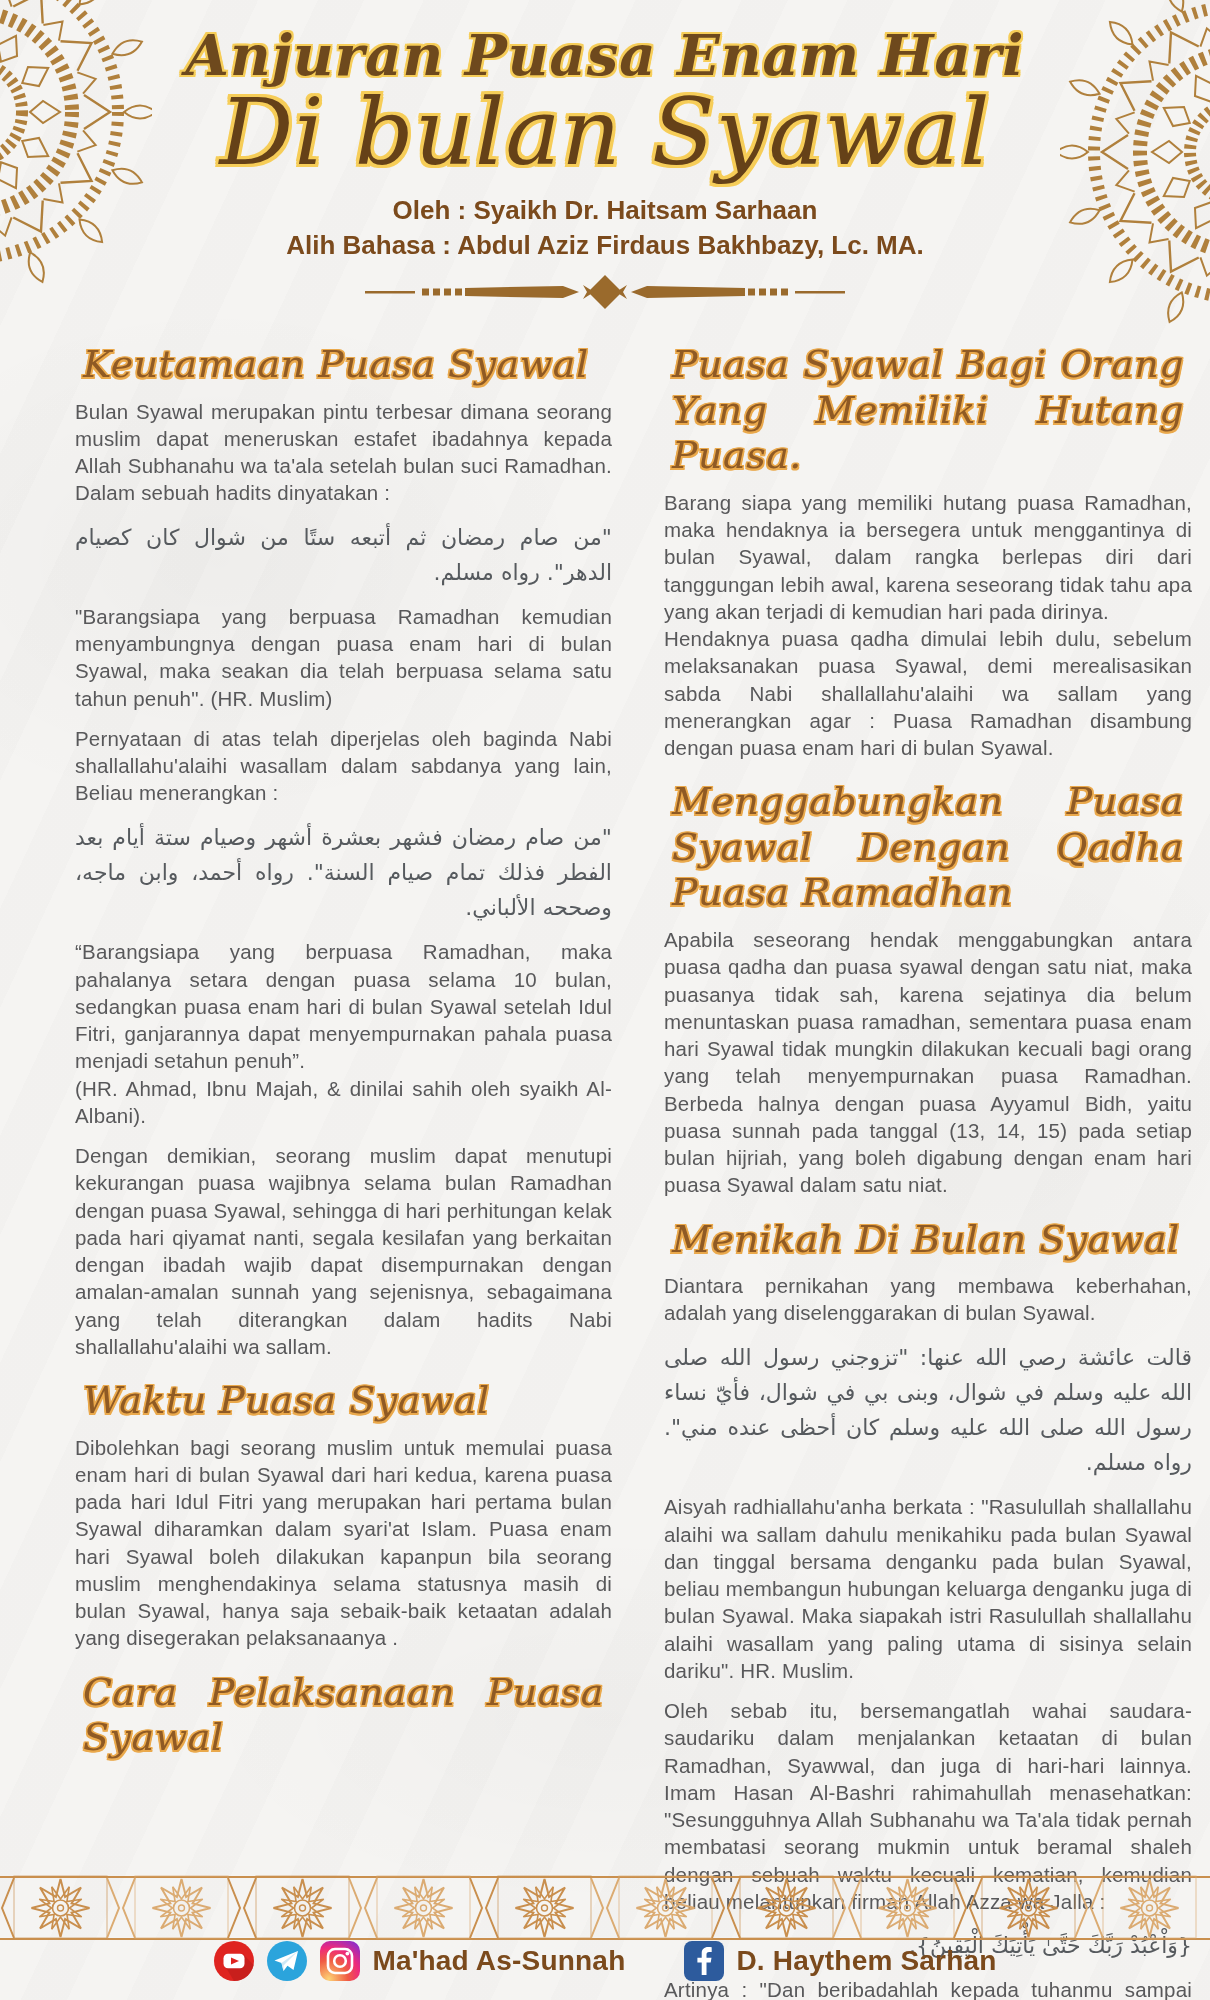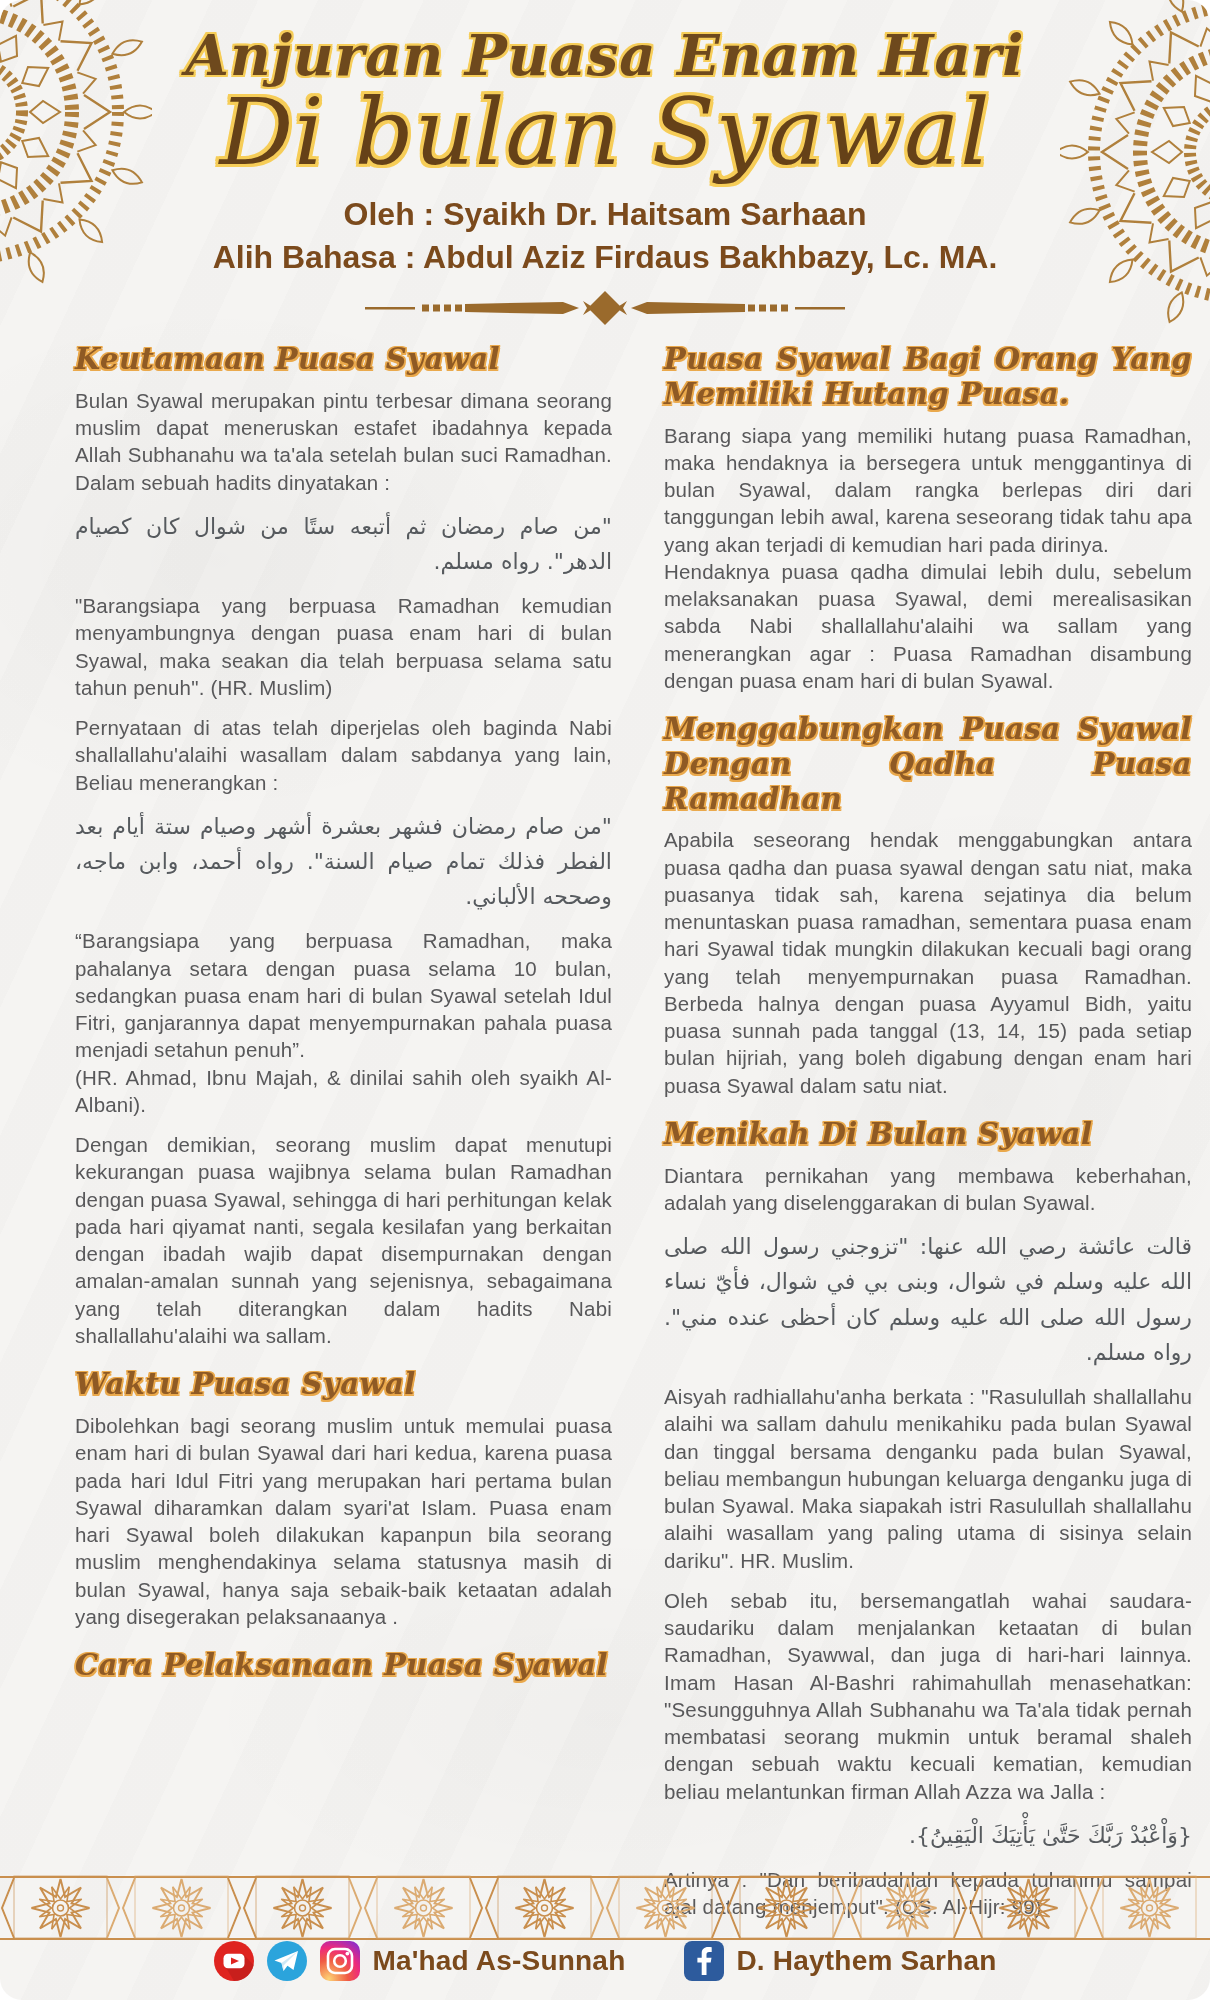--- a/index.html
+++ b/index.html
@@ -5,49 +5,48 @@
   html,body{margin:0;padding:0;}
   body{font-family:"Liberation Sans",sans-serif;}
   #page{
     position:relative;width:1210px;height:2000px;overflow:hidden;
     background:
       radial-gradient(ellipse 600px 420px at 18% 28%, rgba(0,0,0,0.028), transparent 62%),
       radial-gradient(ellipse 520px 520px at 82% 55%, rgba(0,0,0,0.022), transparent 60%),
       radial-gradient(ellipse 700px 320px at 50% 86%, rgba(0,0,0,0.02), transparent 60%),
       repeating-linear-gradient(115deg, rgba(0,0,0,0.012) 0 42px, transparent 42px 96px),
       #f5f4f2;
-    border-radius: 22px;
   }
   .mandala{position:absolute;pointer-events:none;}
   .mandala.left{left:-208px;top:-68px;}
   .mandala.right{right:-210px;top:-28px;}
 
   #header{position:absolute;left:0;top:26px;width:100%;text-align:center;}
   .title-line1{
     font-family:"DejaVu Serif",serif;font-style:italic;font-weight:bold;
     font-size:56px;color:#6e491d;letter-spacing:1px;line-height:1.05;
     text-shadow:-2px -2px 0 #f6cd58,2px -2px 0 #f6cd58,-2px 2px 0 #f6cd58,2px 2px 0 #f6cd58,
                  0 -2px 0 #f6cd58,0 2px 0 #f6cd58,-2px 0 0 #f6cd58,2px 0 0 #f6cd58;
   }
   .title-line2{
     font-family:"DejaVu Serif",serif;font-style:italic;font-weight:normal;
     font-size:92px;color:#654118;letter-spacing:1px;line-height:1.0;margin-top:2px;
     text-shadow:-3px -3px 0 #f6cd58,3px -3px 0 #f6cd58,-3px 3px 0 #f6cd58,3px 3px 0 #f6cd58,
                  0 -3px 0 #f6cd58,0 3px 0 #f6cd58,-3px 0 0 #f6cd58,3px 0 0 #f6cd58;
   }
-  .byline{margin-top:14px;font-weight:bold;font-size:32px;color:#7b4a1c;line-height:1.35;}
+  .byline{margin-top:14px;font-weight:bold;font-size:26px;color:#7b4a1c;line-height:1.35;}
   .divider{margin-top:12px;}
 
   .column{position:absolute;top:342px;}
   .column.left{left:75px;width:537px;}
   .column.right{left:664px;width:528px;}
 
   .sec-heading{
-    font-family:"DejaVu Serif",serif;font-style:italic;font-weight:bold;
-    font-size:29px;color:#8f5a24;margin:18px 0 10px;line-height:1.2;
+    font-family:"DejaVu Serif",serif;font-style:italic;font-weight:normal;
+    font-size:38px;color:#8f5a24;margin:18px 8px 10px;line-height:1.2;
     text-align:justify;letter-spacing:.5px;
     text-shadow:-1.5px -1.5px 0 #eaa94c,1.5px -1.5px 0 #eaa94c,-1.5px 1.5px 0 #eaa94c,1.5px 1.5px 0 #eaa94c,
                  0 -1.5px 0 #eaa94c,0 1.5px 0 #eaa94c,-1.5px 0 0 #eaa94c,1.5px 0 0 #eaa94c;
   }
   .sec-heading:first-child{margin-top:0;}
   .para{
     font-size:20.5px;line-height:1.33;color:#58585a;margin:0 0 13px;
     text-align:justify;white-space:pre-line;letter-spacing:.2px;
   }
   .arabic{

